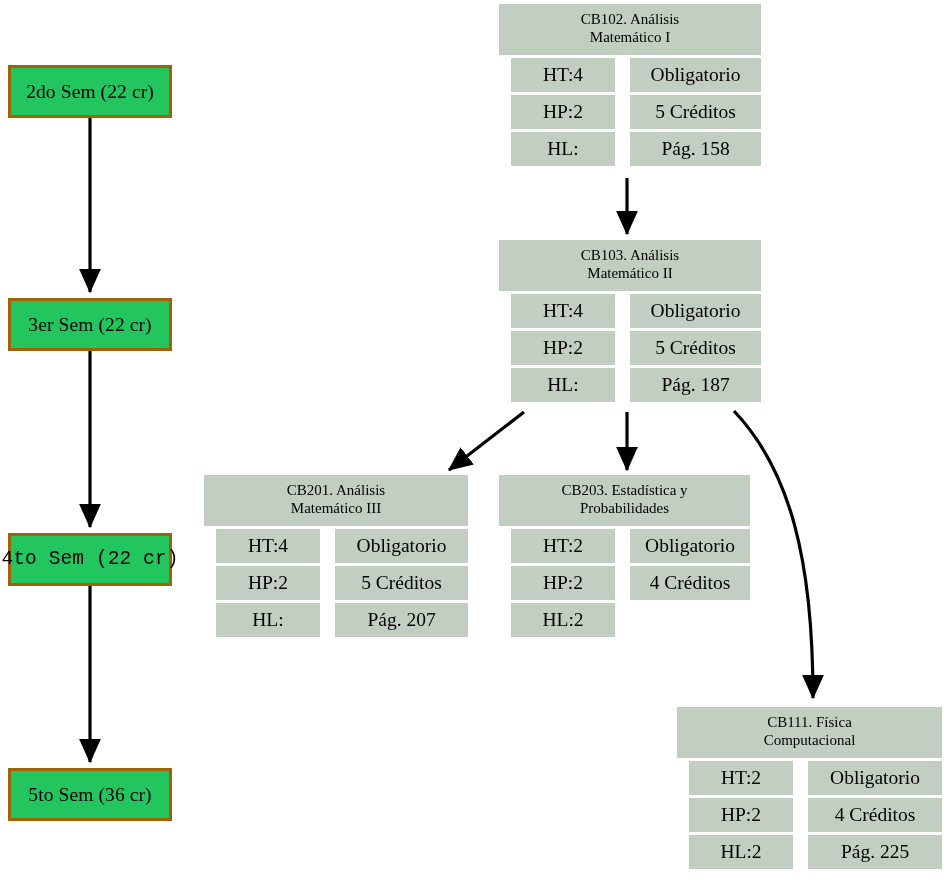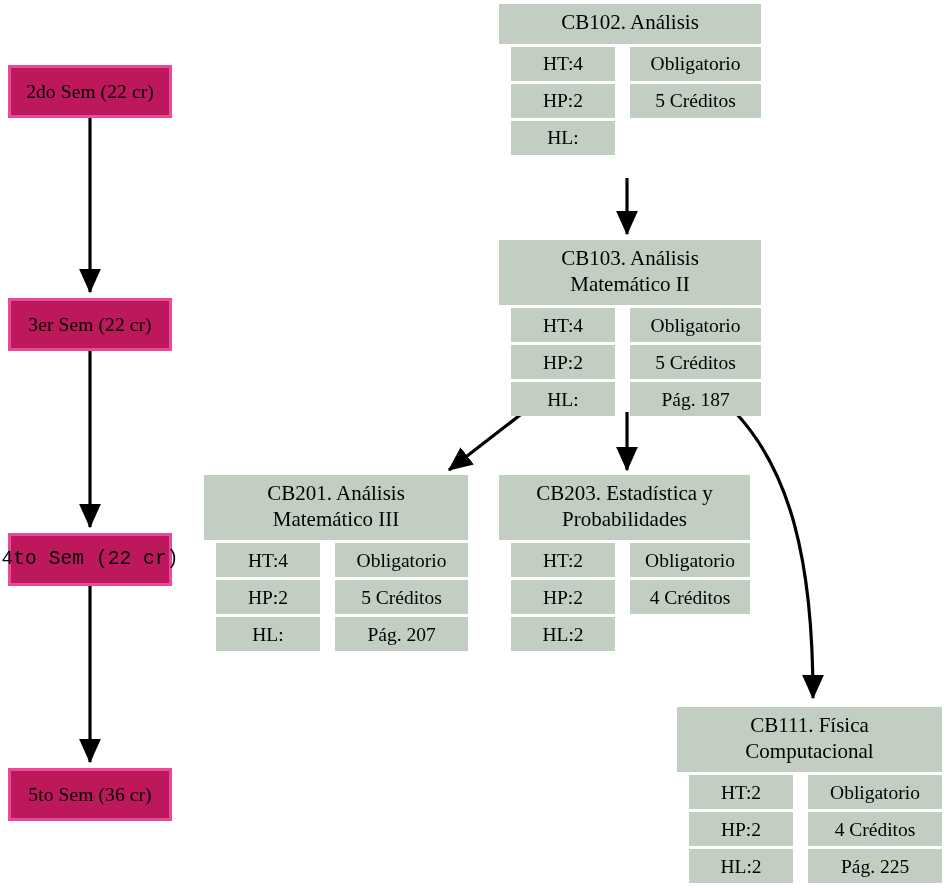--- a/index.html
+++ b/index.html
@@ -29,41 +29,41 @@
     top: 0;
     width: 946px;
     height: 888px;
     pointer-events: none;
   }
 
   
   .sem-node {
     position: absolute;
     box-sizing: border-box;
-    background: #be185d;
-    border: 3px solid #ec4899;
+    background: #22c55e;
+    border: 3px solid #a16207;
     display: flex;
     align-items: center;
     justify-content: center;
     font-size: 19.5px;
     line-height: 1.1;
     letter-spacing: 0.1px;
     white-space: nowrap;
   }
 
   
   .course-node {
     position: absolute;
     box-sizing: border-box;
     background: transparent;
   }
   .course-title {
     background: #c3cec3;
     text-align: center;
-    font-size: 21px;
+    font-size: 15px;
     line-height: 1.22;
     padding: 6px 4px 8px 4px;
     box-sizing: border-box;
   }
   .course-row {
     display: flex;
     margin-top: 3px;
     height: 34px;
   }
   .course-cell {
@@ -122,31 +122,33 @@
     <span>4to Sem (22 cr)</span>
   </div>
 
   <div class="sem-node" style="left:8px; top:768px; width:164px; height:53px;">
     <span>5to Sem (36 cr)</span>
   </div>
 
   <div class="course-node" style="left:499px; top:4px; width:262px;">
     <div class="course-title">
       <div>CB102. Análisis</div>
+      <div>Matemático I</div>
     </div>
     <div class="course-row">
       <div class="course-cell cell-left">HT:4</div>
       <div class="course-cell cell-right">Obligatorio</div>
     </div>
     <div class="course-row">
       <div class="course-cell cell-left">HP:2</div>
       <div class="course-cell cell-right">5 Créditos</div>
     </div>
     <div class="course-row">
       <div class="course-cell cell-left">HL:</div>
+      <div class="course-cell cell-right">Pág. 158</div>
     </div>
   </div>
 
   <div class="course-node" style="left:499px; top:240px; width:262px;">
     <div class="course-title">
       <div>CB103. Análisis</div>
       <div>Matemático II</div>
     </div>
     <div class="course-row">
       <div class="course-cell cell-left">HT:4</div>

